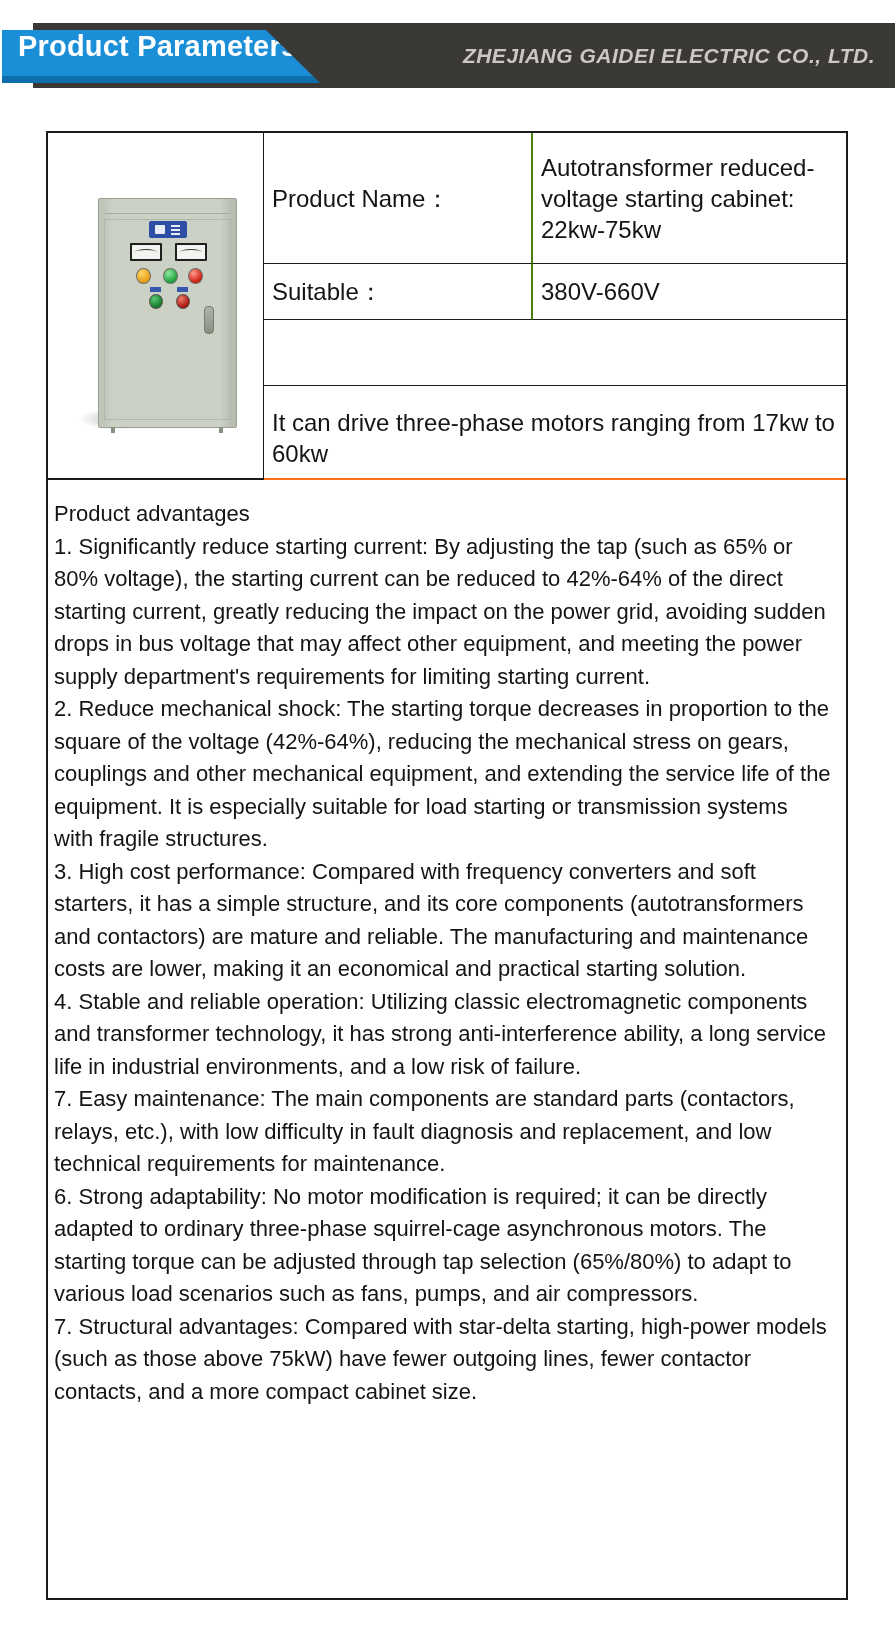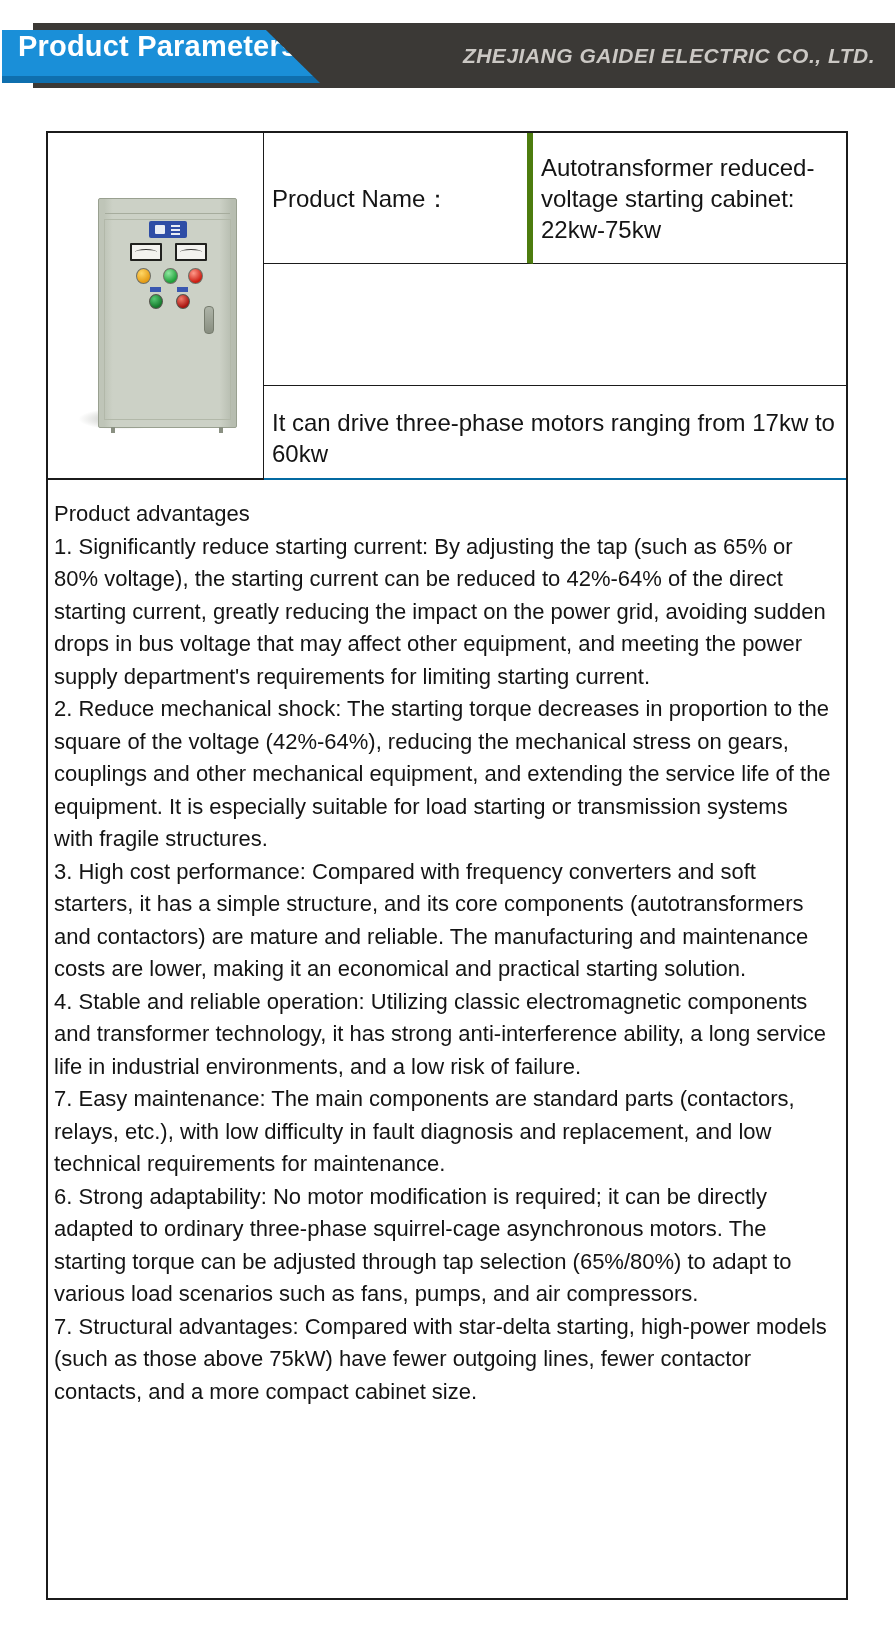--- a/index.html
+++ b/index.html
@@ -16,25 +16,25 @@
           display:flex;padding-left:16px;box-sizing:border-box;}
   .ribbon-title{color:#ffffff;font-size:29px;font-weight:bold;letter-spacing:.2px;}
 
   
   .content{position:absolute;left:46px;top:131px;width:802px;height:1469px;box-sizing:border-box;
            border:2px solid #1b1b1b;display:grid;
            grid-template-columns:216px 269px 1fr;
            grid-template-rows:131px 56px 65px 95px 1fr;}
   .cell{box-sizing:border-box;font-size:24px;line-height:31px;}
   .img-cell{grid-column:1;grid-row:1/5;border-right:1px solid #1b1b1b;border-bottom:2px solid #1b1b1b;position:relative;}
-  .lbl{display:flex;align-items:center;padding-left:8px;border-right:6px solid #4d7c0f;border-bottom:1px solid #1b1b1b;}
+  .lbl{display:flex;align-items:center;padding-left:8px;border-right:2px solid #4d7c0f;border-bottom:1px solid #1b1b1b;}
   .val{display:flex;align-items:center;padding-left:8px;border-bottom:1px solid #1b1b1b;}
   .lbl.r3,.val.r3{border-bottom:none;}
   .note-cell{grid-column:2/4;grid-row:4;display:flex;align-items:center;padding:12px 10px 0 8px;
-             border-top:1px solid #1b1b1b;border-bottom:2px solid #0369a1;}
+             border-top:1px solid #1b1b1b;border-bottom:2px solid #f97316;}
   .adv-cell{grid-column:1/4;grid-row:5;padding:18px 15px 0 6px;font-size:22px;line-height:32.5px;}
   .adv-cell p{margin:0;}
 
   
   .cabinet{position:absolute;left:50px;top:65px;width:137px;height:228px;
            background:linear-gradient(90deg,#bfc5b8 0 4%,#ccd1c6 10% 88%,#b7bdb0 97% 100%),#ccd1c6;
            border:1px solid #99a090;border-radius:2px;}
   .cab-shadow{position:absolute;left:30px;top:275px;width:90px;height:22px;border-radius:50%;
               background:radial-gradient(ellipse at center,rgba(90,95,85,.45),rgba(90,95,85,0) 70%);}
   .cab-seam{position:absolute;left:6px;right:6px;top:14px;height:0;border-top:1px solid #a6ac9d;}
@@ -95,20 +95,22 @@
         <div class="pushbtn pred"></div>
         <div class="handle"></div>
         <div class="foot f1"></div>
         <div class="foot f2"></div>
       </div>
     </div>
 
     <div class="cell lbl" style="grid-column:2;grid-row:1">Product Name：</div>
     <div class="cell val" style="grid-column:3;grid-row:1">Autotransformer reduced-voltage starting cabinet: 22kw-75kw</div>
 
+    <div class="cell lbl" style="grid-column:2;grid-row:2">Suitable：</div>
+    <div class="cell val" style="grid-column:3;grid-row:2">380V-660V</div>
 
 
     <div class="cell note-cell">It can drive three-phase motors ranging from 17kw to 60kw</div>
 
     <div class="cell adv-cell">
       <p>Product advantages</p>
       <p>1. Significantly reduce starting current: By adjusting the tap (such as 65% or 80% voltage), the starting current can be reduced to 42%-64% of the direct starting current, greatly reducing the impact on the power grid, avoiding sudden drops in bus voltage that may affect other equipment, and meeting the power supply department's requirements for limiting starting current.</p>
       <p>2. Reduce mechanical shock: The starting torque decreases in proportion to the square of the voltage (42%-64%), reducing the mechanical stress on gears, couplings and other mechanical equipment, and extending the service life of the equipment. It is especially suitable for load starting or transmission systems with fragile structures.</p>
       <p>3. High cost performance: Compared with frequency converters and soft starters, it has a simple structure, and its core components (autotransformers and contactors) are mature and reliable. The manufacturing and maintenance costs are lower, making it an economical and practical starting solution.</p>
       <p>4. Stable and reliable operation: Utilizing classic electromagnetic components and transformer technology, it has strong anti-interference ability, a long service life in industrial environments, and a low risk of failure.</p>

